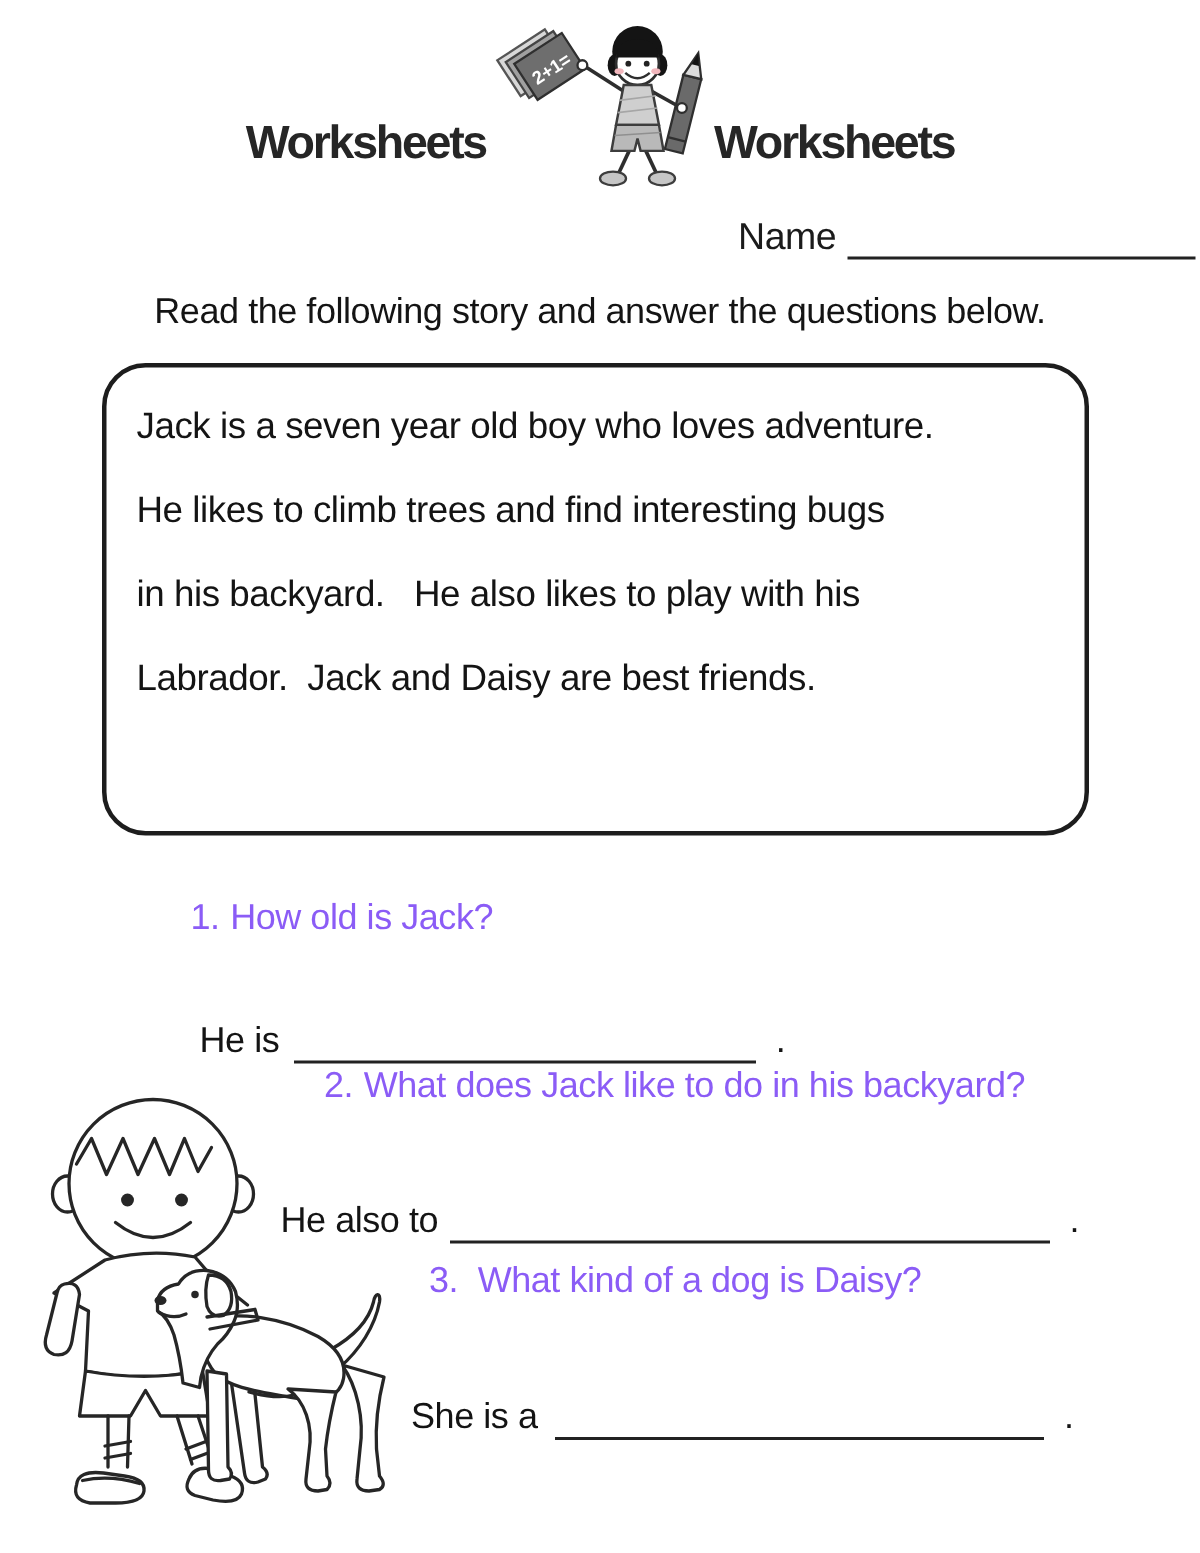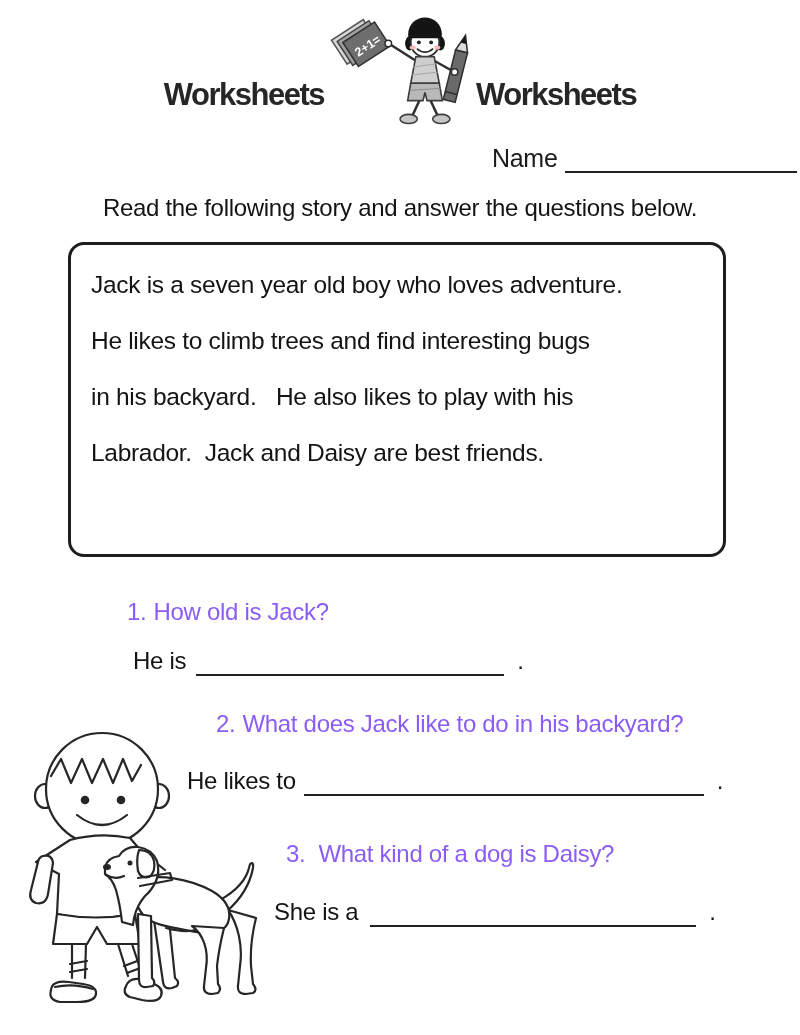--- a/index.html
+++ b/index.html
@@ -19,31 +19,31 @@
   .name-label{font-size:25px;letter-spacing:-0.3px;margin-left:24px;}
   .blank{border:none;outline:none;background:transparent;
     border-bottom:2px solid #222;height:27px;font-size:21px;
     font-family:"Liberation Sans",sans-serif;color:#1b1b1b;padding:0 4px;}
   .name-blank{width:224px;margin-left:7px;}
   
   .instruction{position:absolute;top:194px;left:0;width:100%;text-align:center;
     font-size:24px;letter-spacing:-0.3px;color:#141414;}
   
   .story-box{position:absolute;left:68px;top:242px;width:658px;height:315px;
-    box-sizing:border-box;border:3px solid #1d1d1d;border-radius:16px;
+    box-sizing:border-box;border:3px solid #1d1d1d;border-radius:29px;
     padding:12px 18px 0 20px;}
   .story-line{font-size:24.5px;line-height:56px;white-space:pre;
     letter-spacing:-0.3px;color:#141414;}
   
   .question{position:absolute;font-size:24px;letter-spacing:-0.3px;color:#8b5cf6;margin-left:32px;}
   .q-prompt{margin-left:7px;}
   .q-prompt.wide-gap{margin-left:13px;}
   .answer-row{position:absolute;display:flex;align-items:flex-end;
     font-size:24px;letter-spacing:-0.3px;color:#141414;}
-  .answer-prefix{line-height:30px;}
+  .answer-prefix{line-height:30px;margin-top:33px;}
   .a1-blank{width:300px;margin-left:10px;}
   .a2-blank{width:392px;margin-left:8px;}
   .a3-blank{width:318px;margin-left:12px;}
   .answer-period{margin-left:13px;line-height:30px;}
   #q1{left:95px;top:598px;}   #a1{left:133px;top:646px;}
   #q2{left:184px;top:710px;}  #a2{left:187px;top:766px;}
   #q3{left:254px;top:840px;}  #a3{left:274px;top:897px;}
   
   .illustration{position:absolute;left:26px;top:728px;width:244px;height:292px;}
   
@@ -124,21 +124,21 @@
   <div id="a1" class="answer-row">
     <span class="answer-prefix">He is</span>
     <input class="blank a1-blank" type="text" value="" style="">
     <span class="answer-period">.</span>
   </div>
 
   <div id="q2" class="question">
     <span>2.</span><span class="q-prompt">What does Jack like to do in his backyard?</span>
   </div>
   <div id="a2" class="answer-row">
-    <span class="answer-prefix">He likes to</span>
+    <span class="answer-prefix">He also to</span>
     <input class="blank a2-blank" type="text" value="" style="">
     <span class="answer-period">.</span>
   </div>
 
   <div id="q3" class="question">
     <span>3.</span><span class="q-prompt wide-gap">What kind of a dog is Daisy?</span>
   </div>
   <div id="a3" class="answer-row">
     <span class="answer-prefix">She is a</span>
     <input class="blank a3-blank" type="text" value="" style="">

